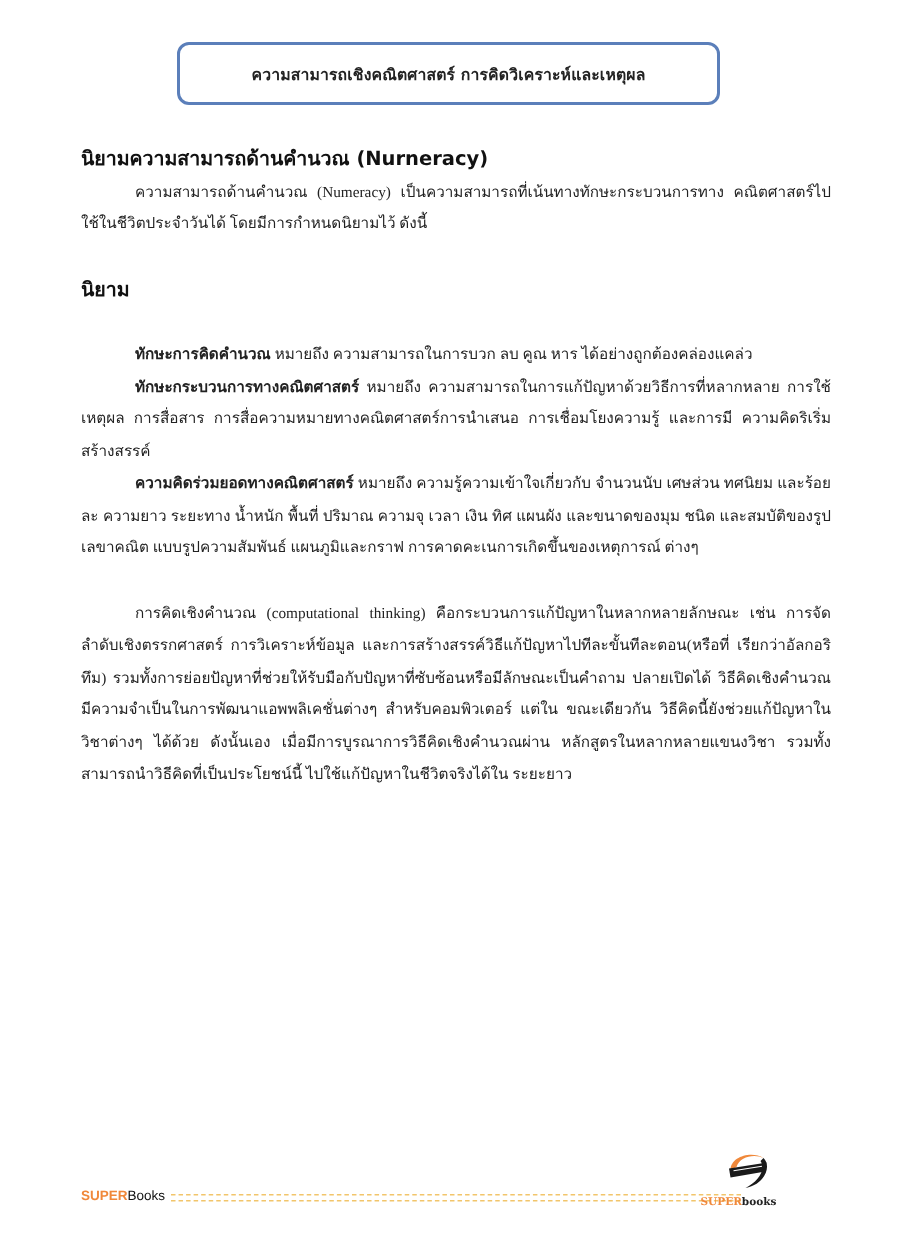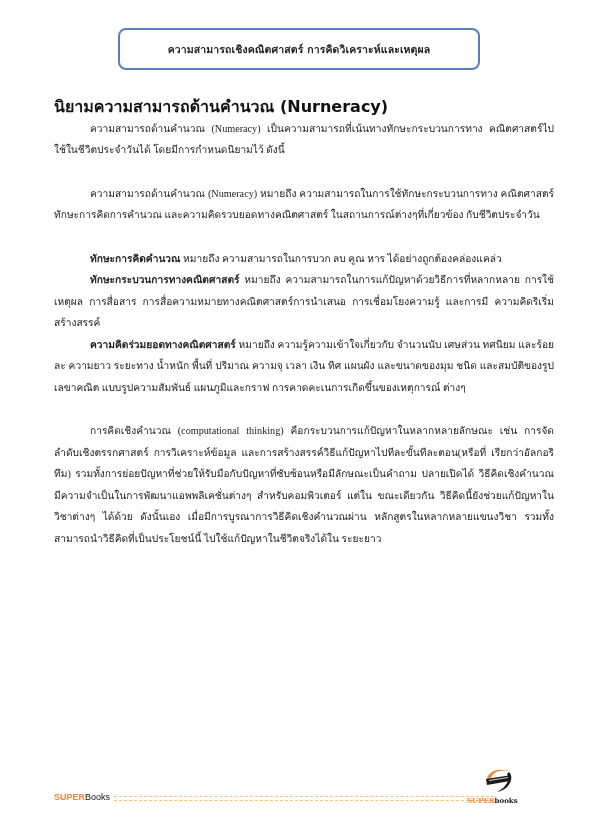--- a/index.html
+++ b/index.html
@@ -44,21 +44,21 @@
     .content {
       position: absolute;
       left: 54px;
       top: 96px;
       width: 500px;
       font-size: 10.2px;
       line-height: 21.5px;
     }
     .heading {
       font-weight: bold;
-      font-size: 16px;
+      font-size: 13px;
       color: #111;
     }
     .para {
       text-align: justify;
       text-align-last: left;
       font-family: Liberation Serif, serif;
     }
     .indent {
       display: inline-block;
       width: 36px;
@@ -127,21 +127,21 @@
     <span class="title-text">ความสามารถเชิงคณิตศาสตร์ การคิดวิเคราะห์และเหตุผล</span>
   </div>
 
   <div class="content">
 
     <div class="heading">นิยามความสามารถด้านคำนวณ (Nurneracy)</div>
     <div class="para"><span class="indent"></span><span>ความสามารถด้านคำนวณ  (Numeracy)  เป็นความสามารถที่เน้นทางทักษะกระบวนการทาง คณิตศาสตร์ไปใช้ในชีวิตประจำวันได้ โดยมีการกำหนดนิยามไว้ ดังนี้</span></div>
 
     <div class="gap-md"></div>
 
-    <div class="para"><span class="indent"></span><span>ความสามารถด้านคำนวณ (Numeracy) หมายถึง ความสามารถในการใช้ทักษะกระบวนการทาง คณิตศาสตร์ทักษะการคิดการคำนวณ และความคิดรวบยอดทางคณิตศาสตร์ ในสถานการณ์ต่างๆที่เกี่ยวข้อง กับชีวิตประจำวัน</span></div>
+    <div class="heading">นิยาม</div>
 
     <div class="gap-md"></div>
 
     <div class="para"><span class="indent"></span><span class="term">ทักษะการคิดคำนวณ</span><span> หมายถึง ความสามารถในการบวก ลบ คูณ หาร ได้อย่างถูกต้องคล่องแคล่ว</span></div>
     <div class="para"><span class="indent"></span><span class="term">ทักษะกระบวนการทางคณิตศาสตร์</span><span> หมายถึง ความสามารถในการแก้ปัญหาด้วยวิธีการที่หลากหลาย การใช้เหตุผล การสื่อสาร การสื่อความหมายทางคณิตศาสตร์การนำเสนอ การเชื่อมโยงความรู้ และการมี ความคิดริเริ่มสร้างสรรค์</span></div>
     <div class="para"><span class="indent"></span><span class="term">ความคิดร่วมยอดทางคณิตศาสตร์</span><span> หมายถึง ความรู้ความเข้าใจเกี่ยวกับ จำนวนนับ เศษส่วน ทศนิยม และร้อยละ ความยาว ระยะทาง น้ำหนัก พื้นที่ ปริมาณ ความจุ เวลา เงิน ทิศ แผนผัง และขนาดของมุม ชนิด และสมบัติของรูปเลขาคณิต แบบรูปความสัมพันธ์ แผนภูมิและกราฟ การคาดคะเนการเกิดขึ้นของเหตุการณ์ ต่างๆ</span></div>
 
     <div class="gap-md"></div>
 
     <div class="para"><span class="indent"></span><span>การคิดเชิงคำนวณ (computational thinking) คือกระบวนการแก้ปัญหาในหลากหลายลักษณะ เช่น การจัดลำดับเชิงตรรกศาสตร์ การวิเคราะห์ข้อมูล และการสร้างสรรค์วิธีแก้ปัญหาไปทีละขั้นทีละตอน(หรือที่ เรียกว่าอัลกอริทึม) รวมทั้งการย่อยปัญหาที่ช่วยให้รับมือกับปัญหาที่ซับซ้อนหรือมีลักษณะเป็นคำถาม ปลายเปิดได้ วิธีคิดเชิงคำนวณมีความจำเป็นในการพัฒนาแอพพลิเคชั่นต่างๆ สำหรับคอมพิวเตอร์ แต่ใน ขณะเดียวกัน วิธีคิดนี้ยังช่วยแก้ปัญหาในวิชาต่างๆ ได้ด้วย ดังนั้นเอง เมื่อมีการบูรณาการวิธีคิดเชิงคำนวณผ่าน หลักสูตรในหลากหลายแขนงวิชา รวมทั้งสามารถนำวิธีคิดที่เป็นประโยชน์นี้ ไปใช้แก้ปัญหาในชีวิตจริงได้ใน ระยะยาว</span></div>

